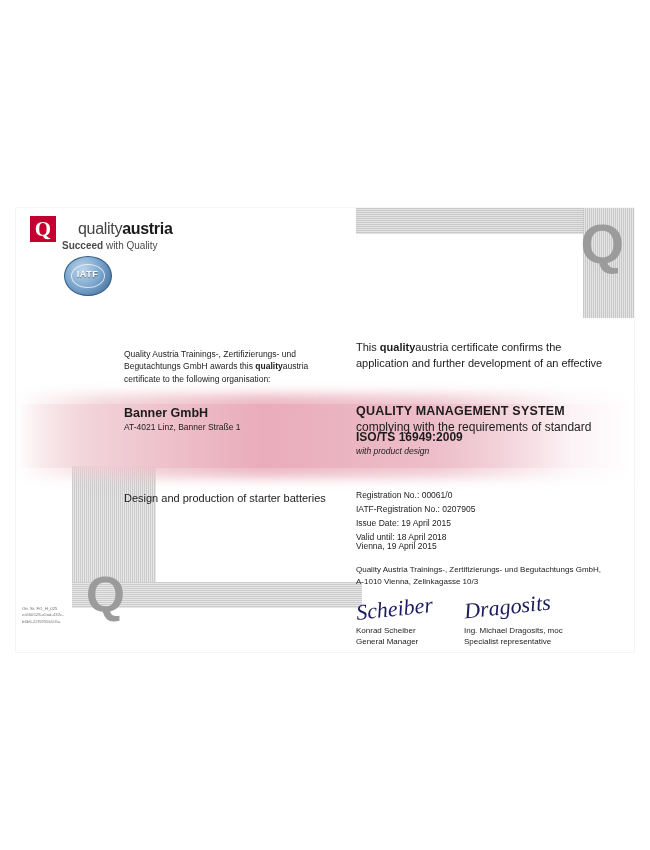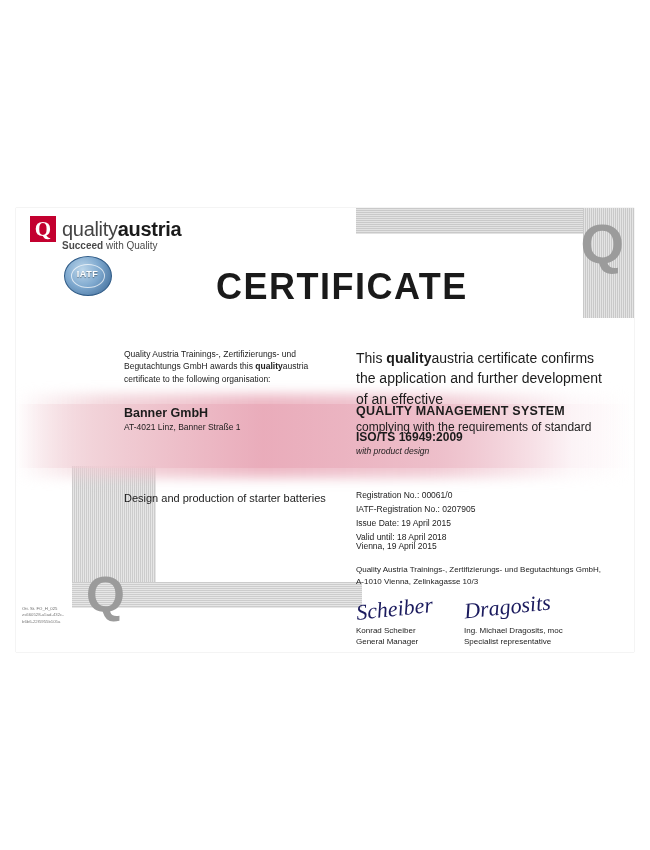--- a/index.html
+++ b/index.html
@@ -110,22 +110,22 @@
     height: 26px;
     background: #c3002f;
     color: #ffffff;
     font-weight: bold;
     font-size: 21px;
     line-height: 26px;
     text-align: center;
     font-family: "Liberation Serif", serif;
   }
   .logo-text {
-    margin-left: 6px;
-    font-size: 20px;
+    margin-left: 22px;
+    font-size: 16px;
     color: #444444;
     letter-spacing: -0.3px;
   }
   .logo-text b { color: #1a1a1a; font-weight: bold; }
   .logo-sub {
     position: absolute;
     left: 46px;
     top: 32px;
     font-size: 10px;
     color: #4a4a4a;
@@ -179,22 +179,22 @@
   }
 
   
   .tx { position: absolute; color: #1c1c1c; }
   .left-intro {
     left: 108px; top: 140px; width: 200px;
     font-size: 8.5px; line-height: 1.45;
   }
   .left-intro b { font-weight: bold; }
   .right-intro {
-    left: 340px; top: 140px; width: 250px;
-    font-size: 14px; line-height: 1.45;
+    left: 340px; top: 132px; width: 250px;
+    font-size: 11px; line-height: 1.45;
   }
   .right-intro b { font-weight: bold; }
 
   .org-name {
     left: 108px; top: 198px;
     font-size: 12.5px; font-weight: bold;
   }
   .org-addr {
     left: 108px; top: 214px;
     font-size: 8.5px;
@@ -301,21 +301,20 @@
       <div class="logo-text"><span>quality</span><b>austria</b></div>
     </div>
     <div class="logo-sub"><b>Succeed</b><span> with Quality</span></div>
 
     <div class="iatf">
       <div class="globe"></div>
       <div class="ring"></div>
       <div class="label">IATF</div>
     </div>
 
-    <div class="title">CERTIFICATE</div>
 
     <div class="tx left-intro"><span>Quality Austria Trainings-, Zertifizierungs- und Begutachtungs GmbH awards this </span><b>quality</b><span>austria certificate to the following organisation:</span></div>
 
     <div class="tx right-intro"><span>This </span><b>quality</b><span>austria certificate confirms the application and further development of an effective</span></div>
 
     <div class="tx org-name">Banner GmbH</div>
     <div class="tx org-addr">AT-4021 Linz, Banner Straße 1</div>
 
     <div class="tx sys-title">QUALITY MANAGEMENT SYSTEM</div>
     <div class="tx sys-sub">complying with the requirements of standard</div>

